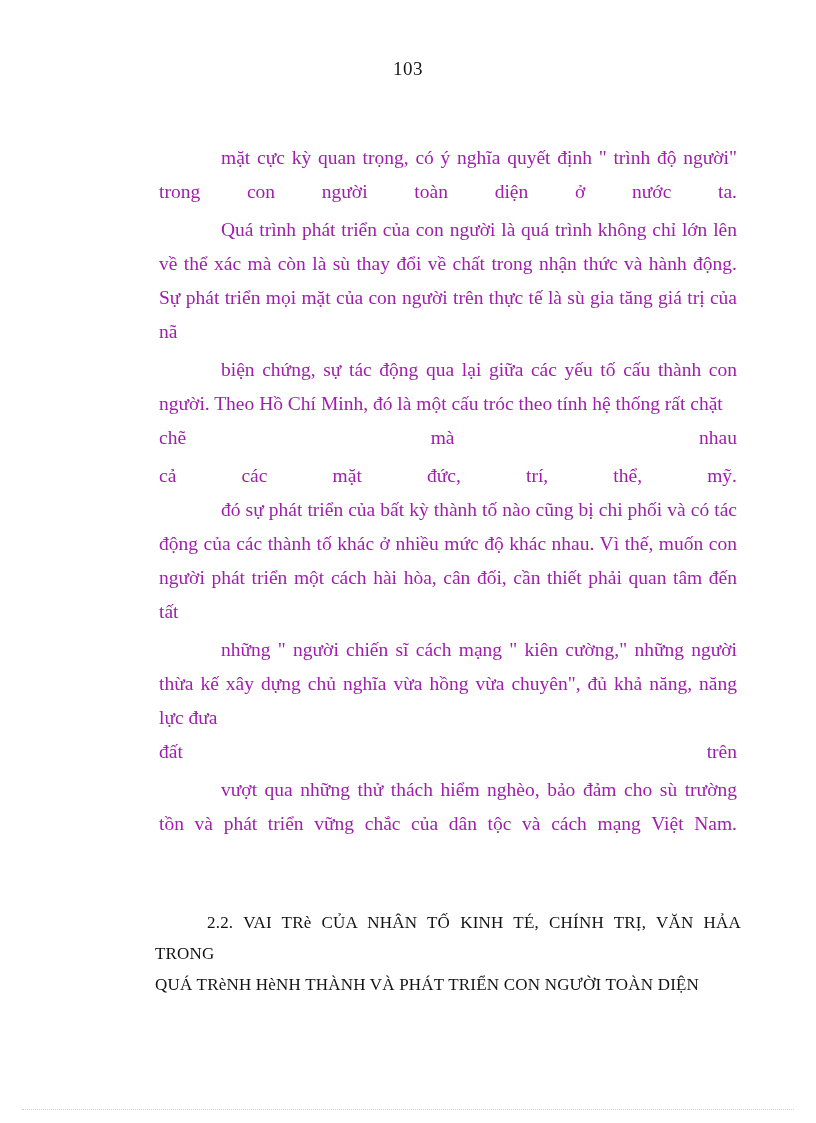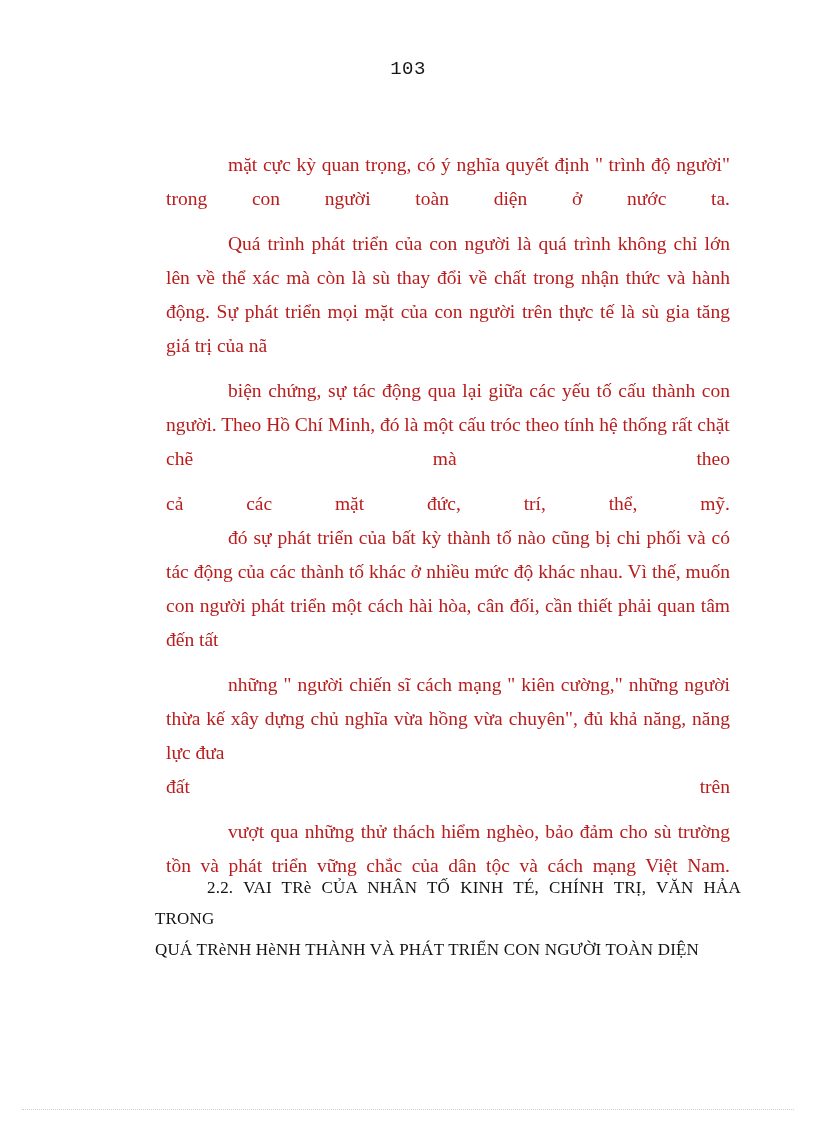--- a/index.html
+++ b/index.html
@@ -20,38 +20,37 @@
   
   .page-number {
     position: absolute;
     top: 58px;
     left: 0;
     width: 816px;
     text-align: center;
     font-size: 19px;
     letter-spacing: 0.5px;
     color: #161616;
-    font-family: Liberation Mono, monospace;
   }
 
   
   .body-block {
     position: absolute;
     left: 155px;
     top: 137px;
     width: 586px;
   }
 
   .para {
-    margin: 11px;
+    margin: 4px;
     font-size: 19.5px;
     line-height: 34px;
     text-align: justify;
     text-justify: inter-word;
-    color: #b91c1c;
+    color: #a21caf;
     -webkit-font-smoothing: none;
   }
   .para + .para {
     margin-top: 0px;
   }
   
   .para .line {
     display: block;
   }
   .para .line.stretch {
@@ -63,21 +62,21 @@
   }
   .para .line.natural {
     text-align: justify;
     text-align-last: left;
   }
 
   
   .heading-block {
     position: absolute;
     left: 155px;
-    top: 872px;
+    top: 907px;
     width: 586px;
   }
   .heading {
     margin: 0;
     font-size: 17px;
     line-height: 31px;
     text-align: justify;
     text-align-last: left;
     color: #121212;
     letter-spacing: 0.2px;
@@ -115,21 +114,21 @@
       <span class="line stretch">trong con người toàn diện ở nước ta.</span>
     </p>
 
     <p class="para">
       <span class="line natural indent">Quá trình phát triển của con người là quá trình không chỉ lớn lên về thể xác mà còn là sù thay đổi về chất trong nhận thức và hành động. Sự phát triển mọi mặt của con người trên thực tế là sù gia tăng giá trị của nã</span>
     </p>
 
 
     <p class="para">
       <span class="line natural indent">biện chứng, sự tác động qua lại giữa các yếu tố cấu thành con người. Theo Hồ Chí Minh, đó là một cấu tróc theo tính hệ thống rất chặt</span>
-      <span class="line stretch">chẽ mà theo</span>
+      <span class="line stretch">chẽ mà nhau</span>
     </p>
 
     <p class="para">
       <span class="line stretch">cả các mặt đức, trí, thể, mỹ.</span>
       <span class="line natural indent">đó sự phát triển của bất kỳ thành tố nào cũng bị chi phối và có tác động của các thành tố khác ở nhiều mức độ khác nhau. Vì thế, muốn con người phát triển một cách hài hòa, cân đối, cần thiết phải quan tâm đến tất</span>
     </p>
 
 
     <p class="para">
       <span class="line natural indent">những " người chiến sĩ cách mạng " kiên cường," những người thừa kế xây dựng chủ nghĩa vừa hồng vừa chuyên", đủ khả năng, năng lực đưa</span>

